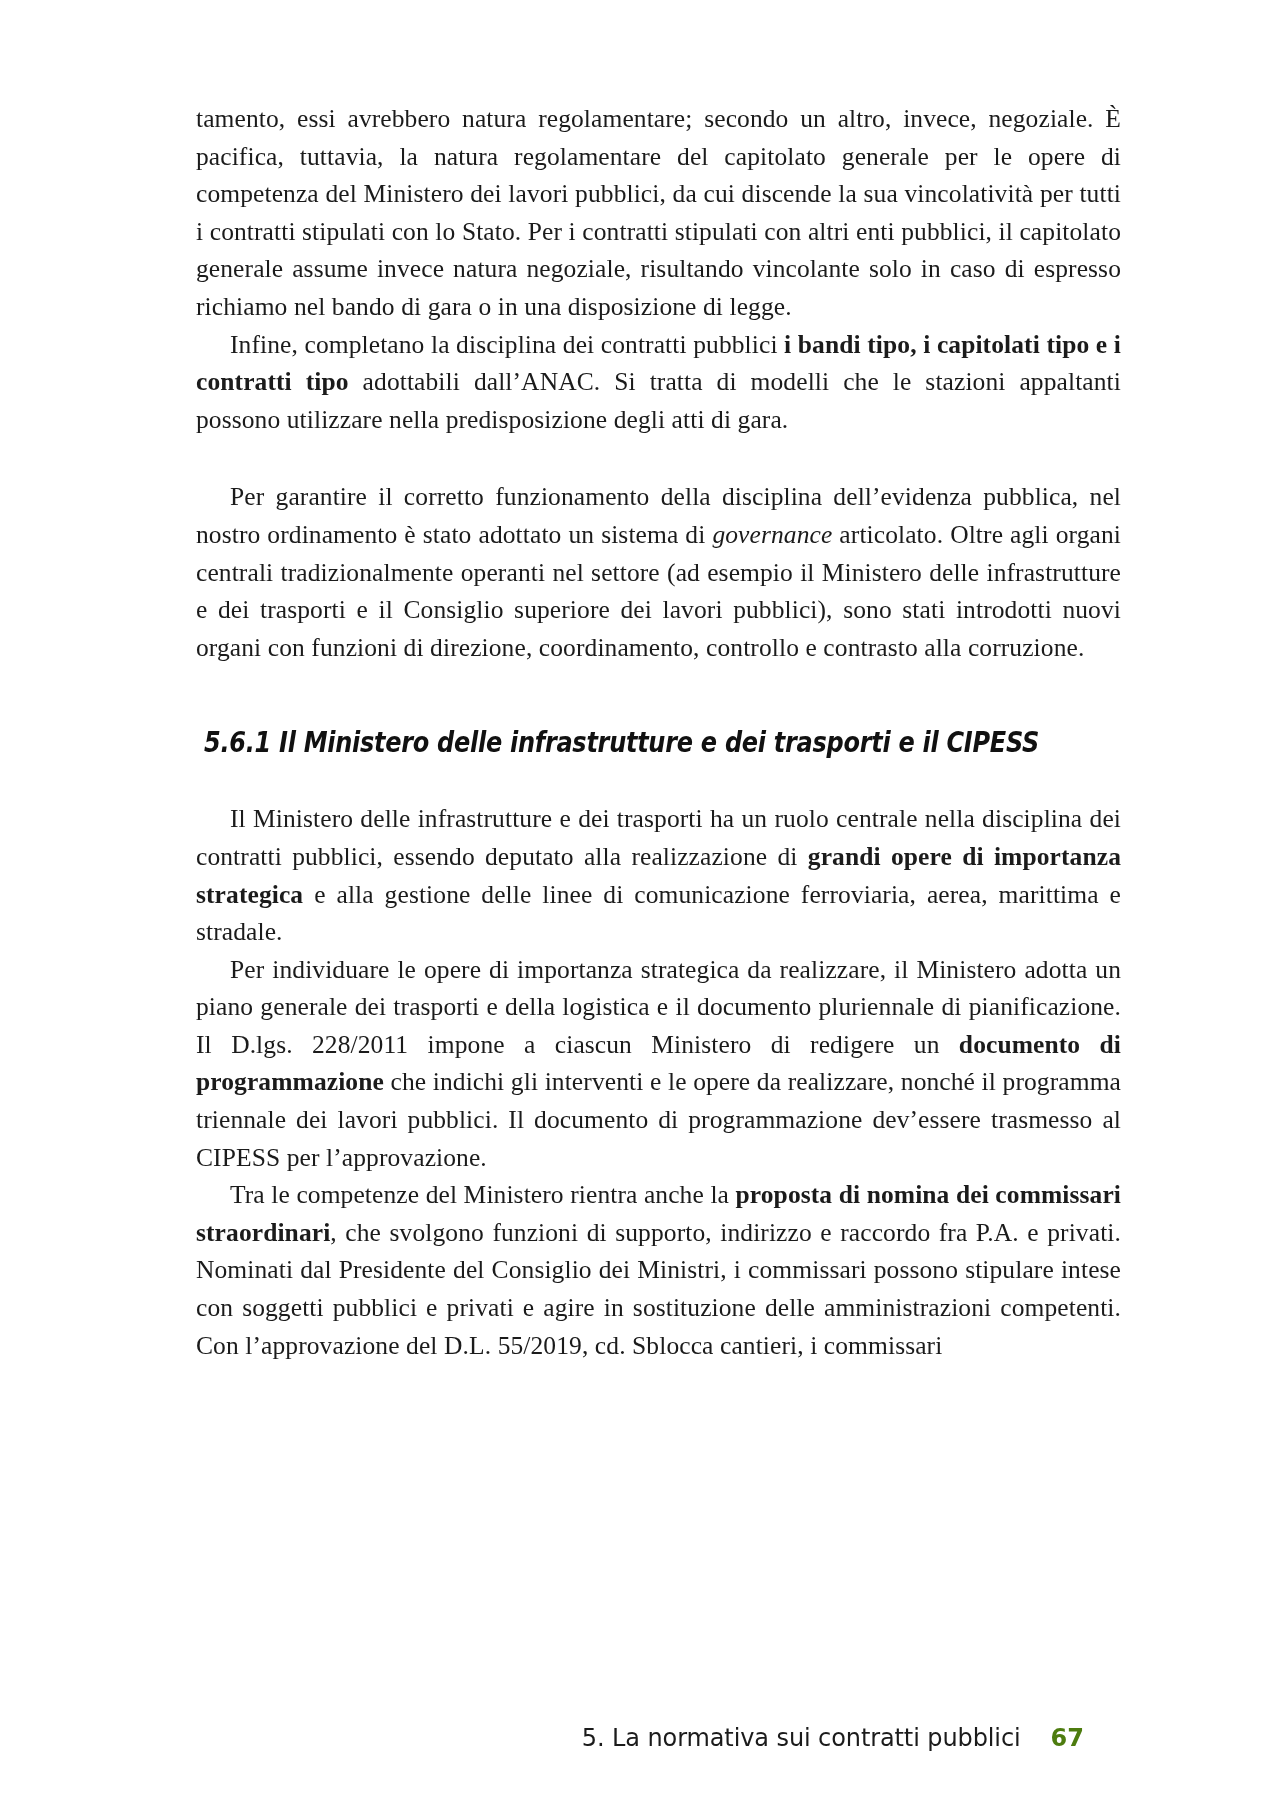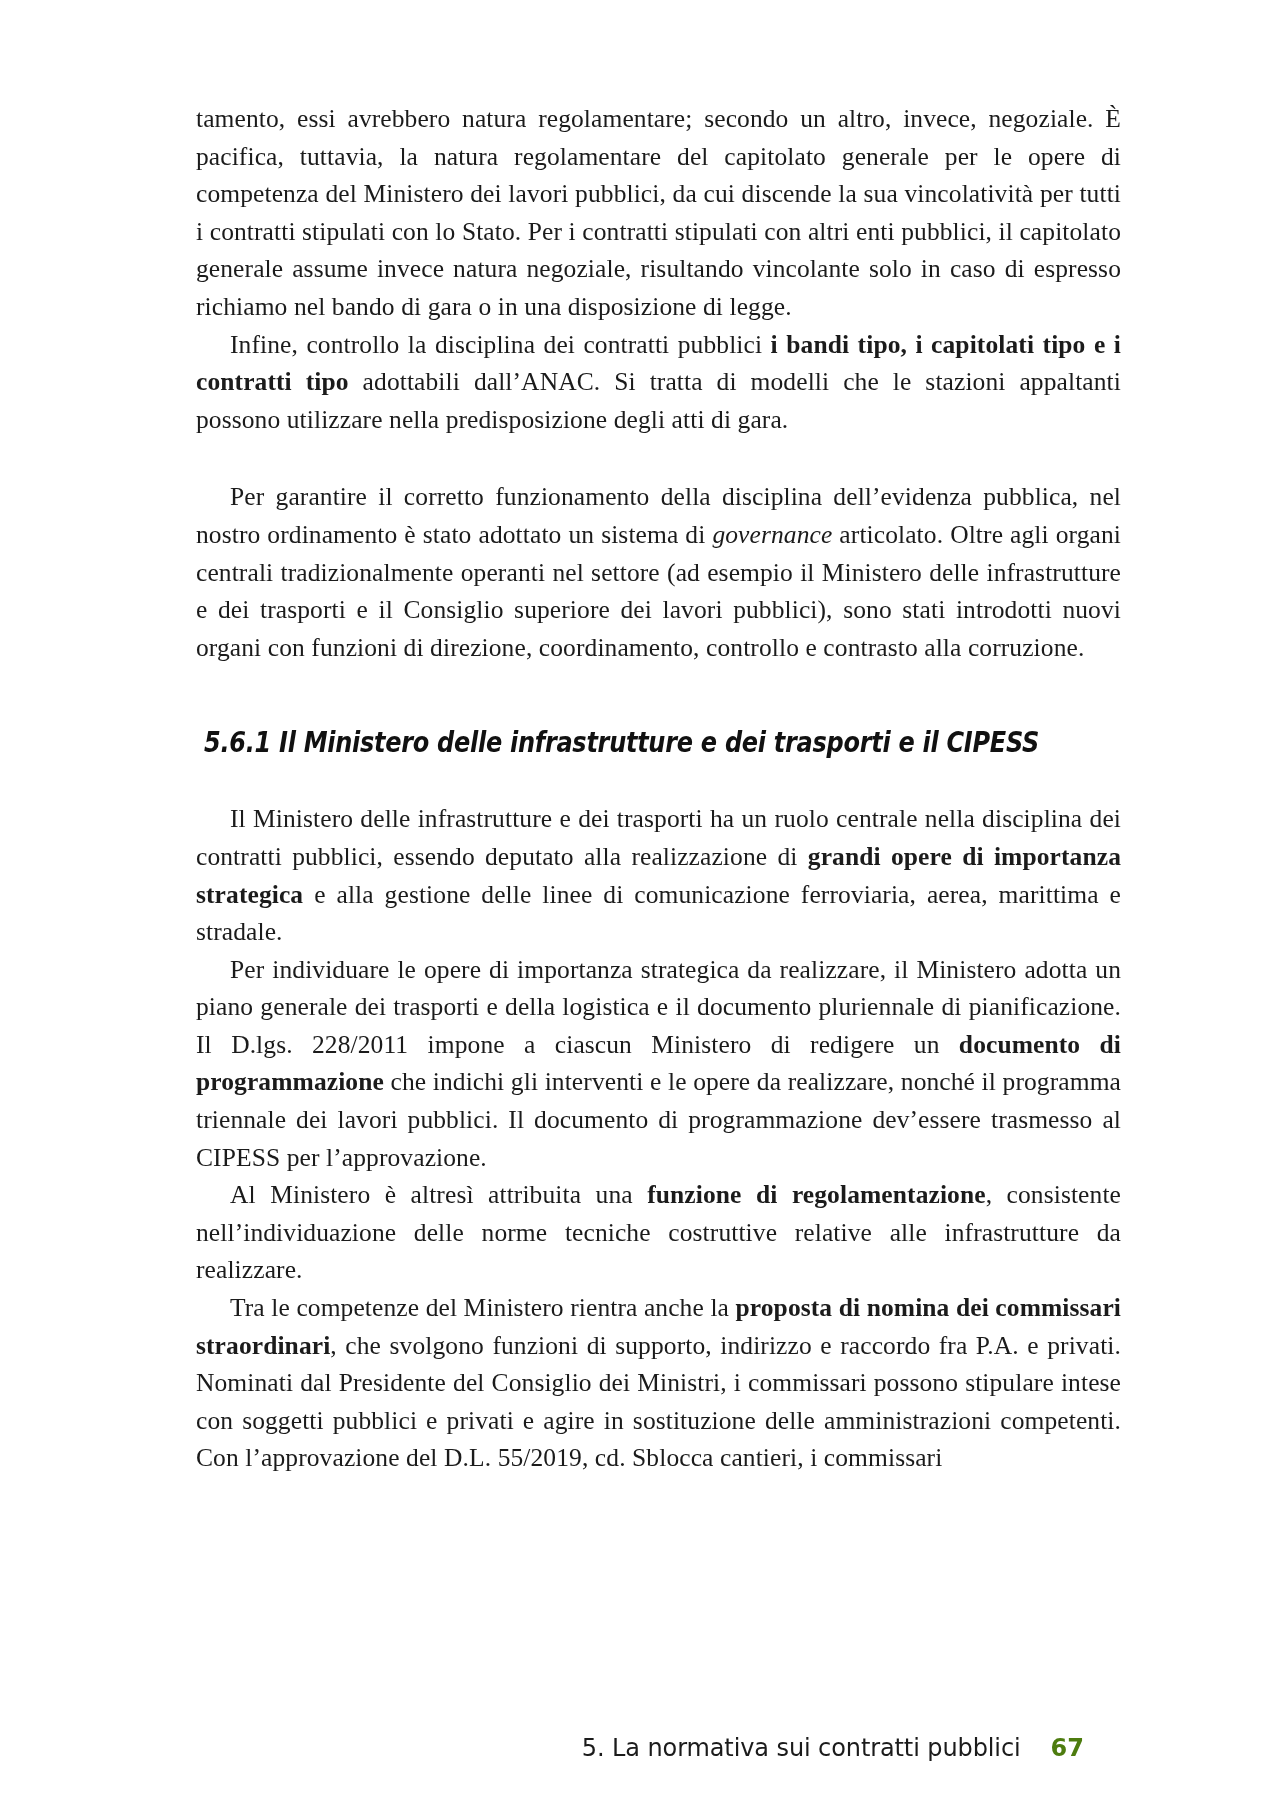--- a/index.html
+++ b/index.html
@@ -103,21 +103,21 @@
     letter-spacing: -0.3px;
   }
 
   .par-spacer-lg { height: 40px; }
 
   
   .footer {
     position: absolute;
     left: 92px;
     right: 92px;
-    bottom: 66px;
+    bottom: 76px;
     display: flex;
     justify-content: flex-end;
     align-items: baseline;
     font-family: "DejaVu Sans", "Liberation Sans", sans-serif;
   }
 
   .footer-title {
     font-size: 24px;
     color: #1b1b1b;
     font-weight: 400;
@@ -134,38 +134,37 @@
 </head>
 <body>
 
 <div class="page">
 
   <div class="content">
 
     <p class="body-par">tamento, essi avrebbero natura regolamentare; secondo un altro, invece, negoziale. È pacifica, tuttavia, la natura regolamentare del capitolato generale per le opere di competenza del Ministero dei lavori pubblici, da cui discende la sua vincolatività per tutti i contratti stipulati con lo Stato. Per i contratti stipulati con altri enti pubblici, il capitolato generale assume invece natura negoziale, risultando vincolante solo in caso di espresso richiamo nel bando di gara o in una disposizione di legge.</p>
 
 
-    <p class="body-par indent"><span>Infine, controllo la disciplina dei contratti pubblici </span><b>i bandi tipo, i capitolati tipo e i contratti tipo</b><span> adottabili dall’ANAC. Si tratta di modelli che le stazioni appaltanti possono utilizzare nella predisposizione degli atti di gara.</span></p>
+    <p class="body-par indent"><span>Infine, completano la disciplina dei contratti pubblici </span><b>i bandi tipo, i capitolati tipo e i contratti tipo</b><span> adottabili dall’ANAC. Si tratta di modelli che le stazioni appaltanti possono utilizzare nella predisposizione degli atti di gara.</span></p>
 
 
     <div class="par-spacer-lg"></div>
 
     <p class="body-par indent"><span>Per garantire il corretto funzionamento della disciplina dell’evidenza pubblica, nel nostro ordinamento è stato adottato un sistema di </span><i>governance</i><span> articolato. Oltre agli organi centrali tradizionalmente operanti nel settore (ad esempio il Ministero delle infrastrutture e dei trasporti e il Consiglio superiore dei lavori pubblici), sono stati introdotti nuovi organi con funzioni di direzione, coordinamento, controllo e contrasto alla corruzione.</span></p>
 
     <div class="h3-block">
       <h3 class="h3">5.6.1 Il Ministero delle infrastrutture e dei trasporti e il CIPESS</h3>
     </div>
 
     <div class="par-spacer-lg"></div>
 
     <p class="body-par indent"><span>Il Ministero delle infrastrutture e dei trasporti ha un ruolo centrale nella disciplina dei contratti pubblici, essendo deputato alla realizzazione di </span><b>grandi opere di importanza strategica</b><span> e alla gestione delle linee di comunicazione ferroviaria, aerea, marittima e stradale.</span></p>
 
     <p class="body-par indent"><span>Per individuare le opere di importanza strategica da realizzare, il Ministero adotta un piano generale dei trasporti e della logistica e il documento pluriennale di pianificazione. Il D.lgs. 228/2011 impone a ciascun Ministero di redigere un </span><b>documento di programmazione</b><span> che indichi gli interventi e le opere da realizzare, nonché il programma triennale dei lavori pubblici. Il documento di programmazione dev’essere trasmesso al CIPESS per l’approvazione.</span></p>
 
-    <p class="body-par indent"><span>Al Ministero è altresì attribuita una </span><b>funzione di regolamentazione</b><span>, consistente nell’individuazione delle norme tecniche costruttive relative alle infrastrutture da realizzare.</span></p>
 
     <p class="body-par indent"><span>Tra le competenze del Ministero rientra anche la </span><b>proposta di nomina dei commissari straordinari</b><span>, che svolgono funzioni di supporto, indirizzo e raccordo fra P.A. e privati. Nominati dal Presidente del Consiglio dei Ministri, i commissari possono stipulare intese con soggetti pubblici e privati e agire in sostituzione delle amministrazioni competenti. Con l’approvazione del D.L. 55/2019, cd. Sblocca cantieri, i commissari</span></p>
 
   </div>
 
   <div class="footer">
     <span class="footer-title">5. La normativa sui contratti pubblici</span>
     <span class="footer-pageno">67</span>
   </div>
 

